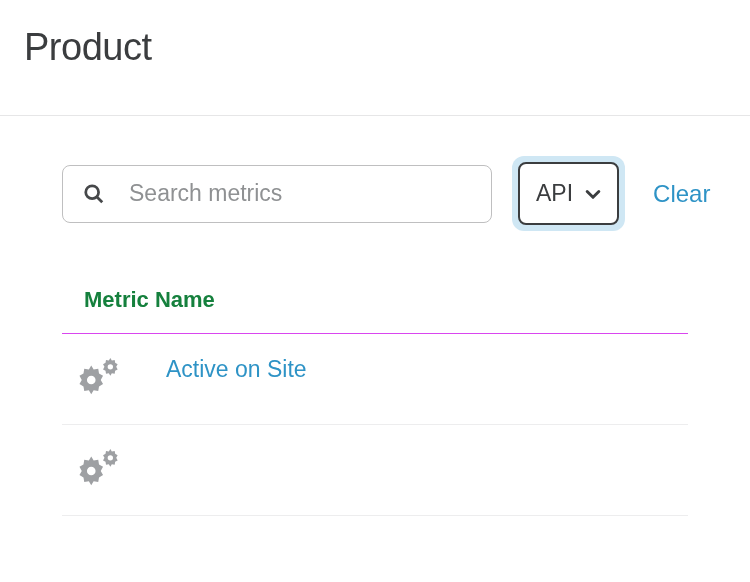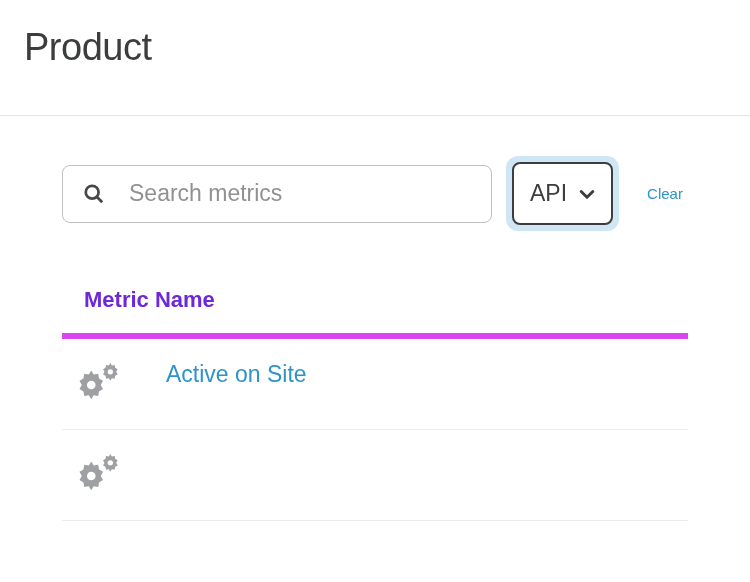--- a/index.html
+++ b/index.html
@@ -20,21 +20,21 @@
     }
     .page-title {
       font-size: 38px;
       font-weight: 500;
       color: #3b3d3f;
       letter-spacing: -0.5px;
     }
     .controls-row {
       display: flex;
       align-items: center;
-      gap: 14px;
+      gap: 20px;
       padding: 40px 62px 0 62px;
     }
     .search-wrap {
       flex: 0 0 auto;
       width: 430px;
       height: 58px;
       border: 1px solid #bfbfc0;
       border-radius: 8px;
       display: flex;
       align-items: center;
@@ -78,34 +78,34 @@
       font-size: 23px;
       color: #3b3d3f;
       font-weight: 400;
     }
     .chevron {
       width: 20px;
       height: 20px;
       color: #3b3d3f;
     }
     .clear-link {
-      font-size: 15px;
+      font-size: 24px;
       color: #2e93c6;
       cursor: pointer;
-      margin-left: 14px;
+      margin-left: 8px;
     }
     .table {
       padding: 56px 62px 0 62px;
     }
     .table-header {
       font-size: 22px;
       font-weight: 600;
-      color: #6d28d9;
+      color: #15803d;
       padding: 0 22px 20px 22px;
-      border-bottom: 6px solid #d946ef;
+      border-bottom: 1px solid #d946ef;
     }
     .table-row {
       display: flex;
       align-items: flex-start;
       padding: 22px 22px 22px 12px;
       border-bottom: 1px solid #ededee;
       gap: 46px;
     }
     .gears-icon {
       width: 46px;

